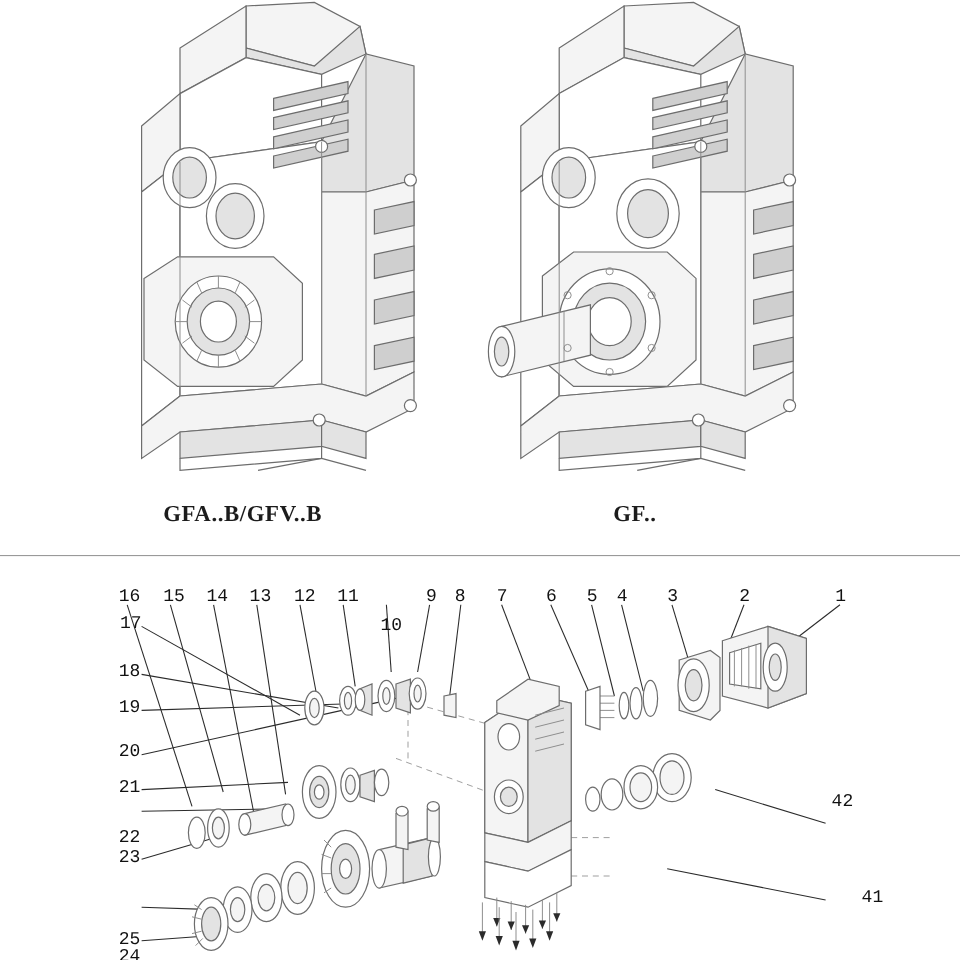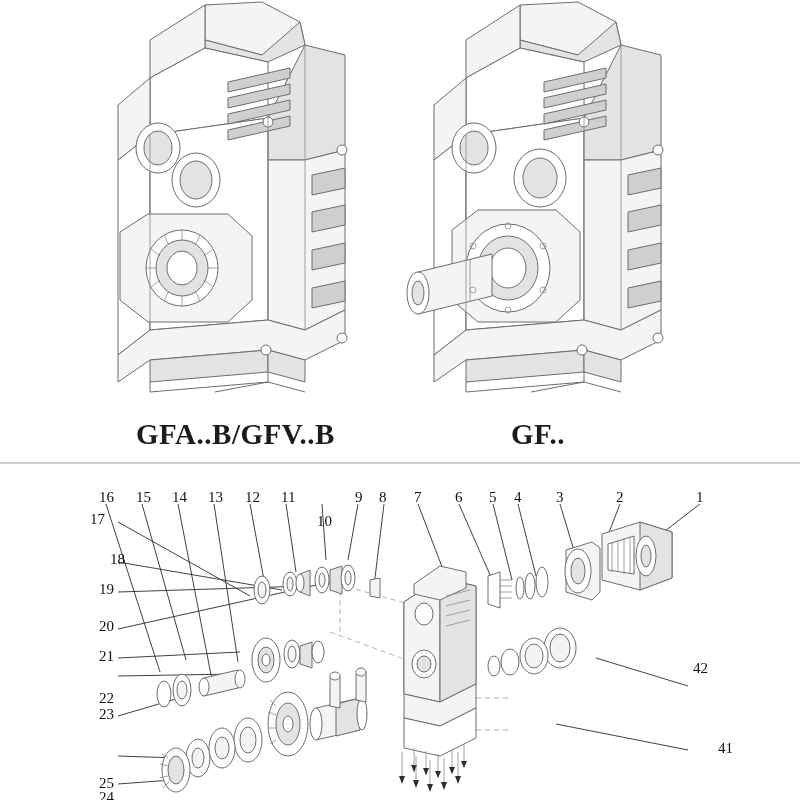--- a/index.html
+++ b/index.html
@@ -32,36 +32,36 @@
   #bottom-panel {
     left: 0;
     top: 462px;
     width: 800px;
     height: 338px;
   }
   .caption {
     position: absolute;
     font-family: "Liberation Serif", serif;
     font-weight: bold;
-    font-size: 29px;
+    font-size: 19px;
     letter-spacing: 0.5px;
     color: #1c1c1c;
     white-space: nowrap;
   }
   #caption-left {
     left: 136px;
     top: 418px;
   }
   #caption-right {
     left: 511px;
     top: 418px;
   }
   .label {
     position: absolute;
-    font-family: Liberation Serif, serif;
+    font-family: Liberation Mono, monospace;
     font-size: 15px;
     color: #111111;
     white-space: nowrap;
   }
   svg {
     display: block;
   }
   .ln {
     stroke: #6d6d6d;
     stroke-width: 1;
@@ -472,22 +472,22 @@
     <div class="label" style="left:355px; top:27px;">9</div>
     <div class="label" style="left:379px; top:27px;">8</div>
     <div class="label" style="left:414px; top:27px;">7</div>
     <div class="label" style="left:455px; top:27px;">6</div>
     <div class="label" style="left:489px; top:27px;">5</div>
     <div class="label" style="left:514px; top:27px;">4</div>
     <div class="label" style="left:556px; top:27px;">3</div>
     <div class="label" style="left:616px; top:27px;">2</div>
     <div class="label" style="left:696px; top:27px;">1</div>
 
-    <div class="label" style="left:90px; top:49px;">17</div>
-    <div class="label" style="left:110px; top:89px;">18</div>
+    <div class="label" style="left:100px; top:49px;">17</div>
+    <div class="label" style="left:99px; top:89px;">18</div>
     <div class="label" style="left:99px; top:119px;">19</div>
     <div class="label" style="left:99px; top:156px;">20</div>
     <div class="label" style="left:99px; top:186px;">21</div>
     <div class="label" style="left:99px; top:204px;margin-top:24px;">22</div>
     <div class="label" style="left:99px; top:244px;">23</div>
     <div class="label" style="left:99px; top:284px;margin-top:43px;">24</div>
     <div class="label" style="left:99px; top:313px;">25</div>
 
     <div class="label" style="left:693px; top:198px;">42</div>
     <div class="label" style="left:718px; top:278px;">41</div>

